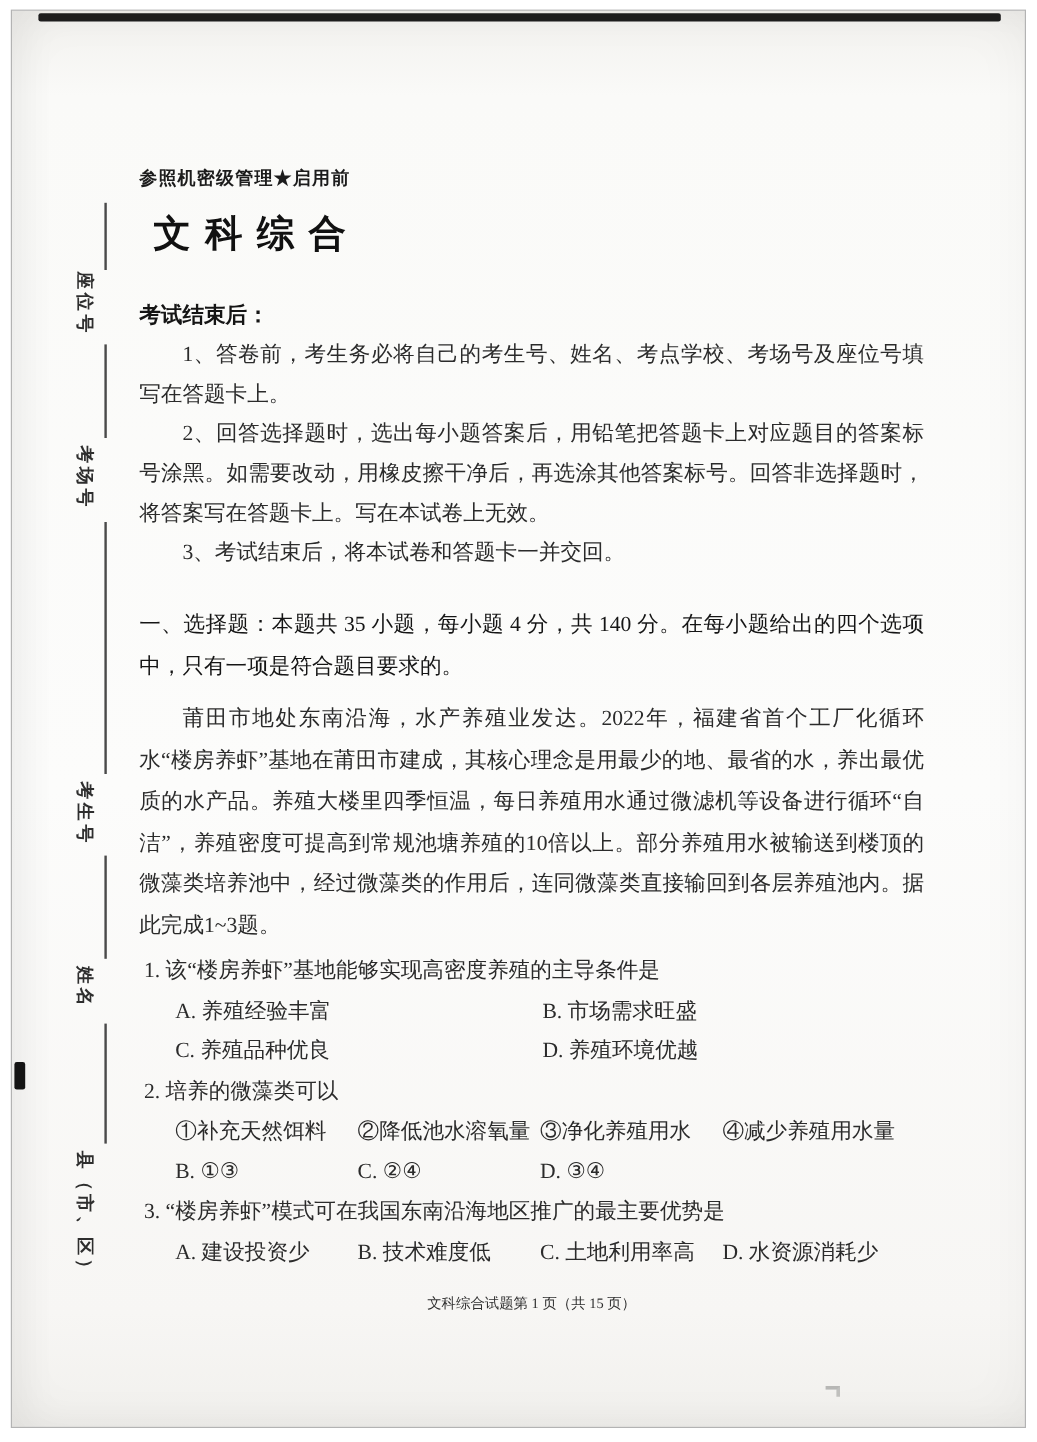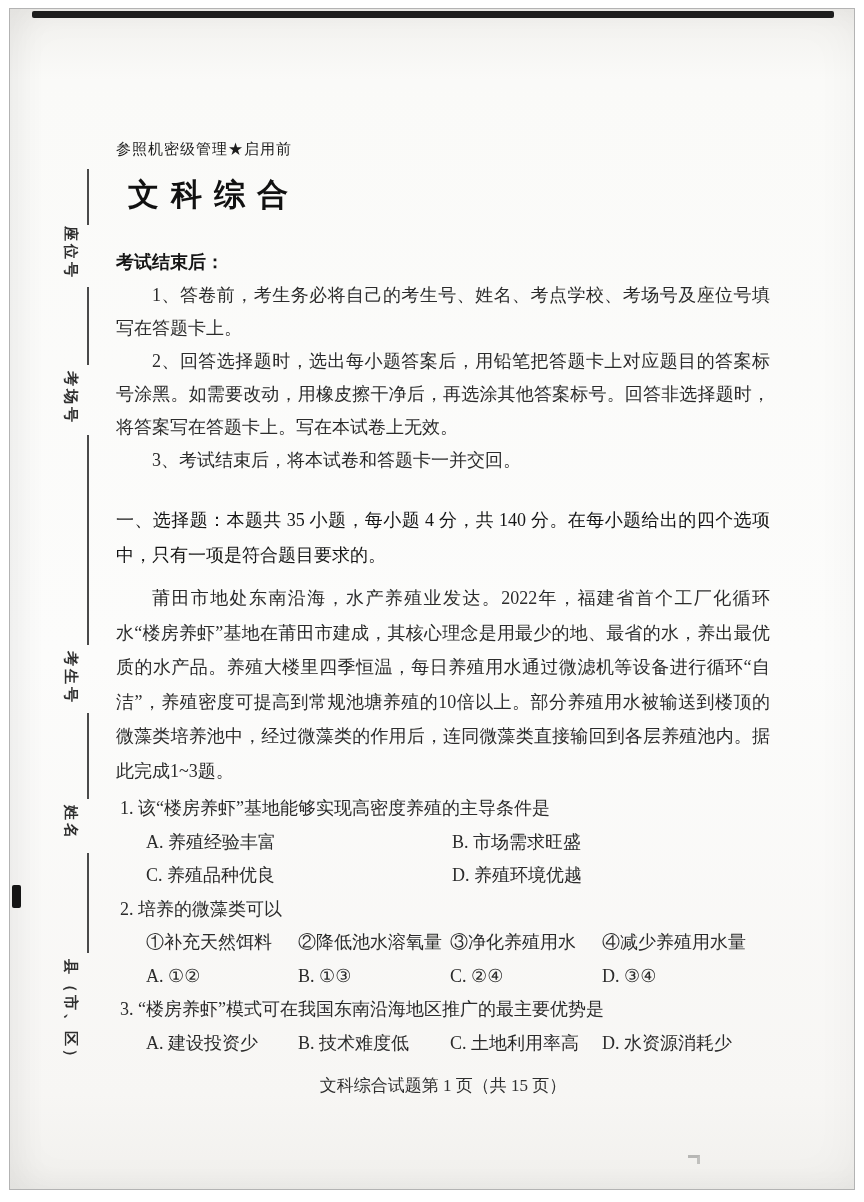--- a/index.html
+++ b/index.html
@@ -51,21 +51,21 @@
     white-space:nowrap;
   }
 
   
   .content {
     position:absolute; left:106px; top:130px; width:654px;
     font-size:18px; line-height:33px;
   }
 
   .classification {
-    font-size:15px; font-weight:normal; color:#1c1c1c;
+    font-size:15px; font-weight:bold; color:#1c1c1c;
     letter-spacing:1px; margin-bottom:14px; line-height:21px;
   }
   .title {
     font-size:23px; font-weight:bold; text-align:center; color:#161616;
     letter-spacing:2px; line-height:32px; margin-bottom:10px;
   }
   .subject {
     font-size:31px; font-weight:bold; text-align:left; color:#111;
     letter-spacing:12px; padding-left:12px; line-height:42px; margin-bottom:30px;
   }
@@ -87,21 +87,21 @@
   .options-2col {
     display:grid; grid-template-columns:306px auto;
     padding-left:30px; line-height:33.5px;
   }
   .options-4col {
     display:grid; grid-template-columns:152px 152px 152px auto;
     padding-left:30px; line-height:33.5px;
   }
 
   .page-footer {
-    margin-top:14px; text-align:center; font-size:17px; color:#2f2f2f; line-height:24px;
+    margin-top:14px; text-align:center; font-size:12px; color:#2f2f2f; line-height:24px;
   }
 </style>
 </head>
 <body>
 
 <div class="scan">
 
   <div class="top-strip"></div>
   <div class="edge-tick"></div>
   <div class="corner-smudge"></div>
@@ -154,21 +154,20 @@
 
       <div class="question">
         <p class="stem">2. 培养的微藻类可以</p>
         <div class="options-4col">
           <span>①补充天然饵料</span>
           <span>②降低池水溶氧量</span>
           <span>③净化养殖用水</span>
           <span>④减少养殖用水量</span>
         </div>
         <div class="options-4col">
-          <span>A. ①②</span>
           <span>B. ①③</span>
           <span>C. ②④</span>
           <span>D. ③④</span>
         </div>
       </div>
 
       <div class="question">
         <p class="stem">3. “楼房养虾”模式可在我国东南沿海地区推广的最主要优势是</p>
         <div class="options-4col">
           <span>A. 建设投资少</span>

